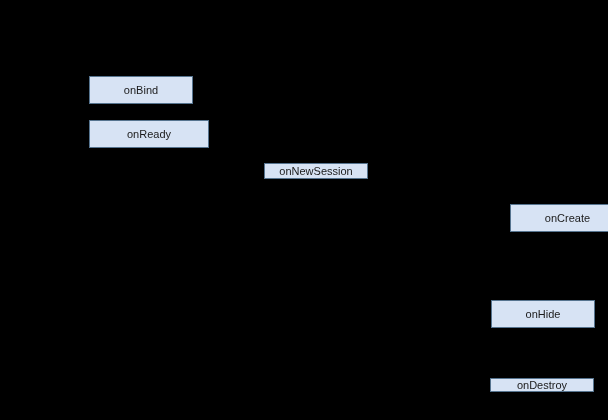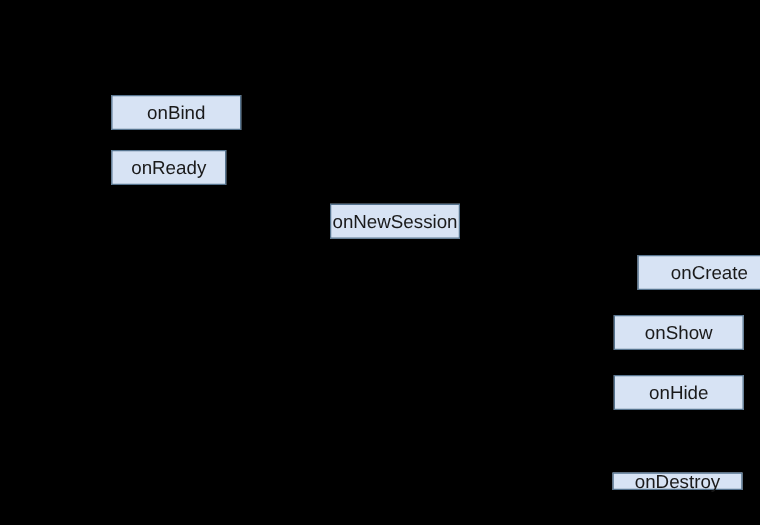--- a/index.html
+++ b/index.html
@@ -18,43 +18,40 @@
     background: #000000;
   }
   .node {
     position: absolute;
     box-sizing: border-box;
     display: flex;
     align-items: center;
     justify-content: center;
   }
   .node span {
-    font-size: 15px;
+    font-size: 11px;
     line-height: 1;
     white-space: nowrap;
   }
 </style>
 </head>
 <body>
 
 <div id="diagram" style="background: rgb(0, 0, 0);">
   <div class="node" style="left: 89px; top: 76px; width: 104px; height: 28px; background: rgb(215, 227, 244); border: 1px solid rgb(86, 116, 143);">
     <span style="color: rgb(26, 26, 26);">onBind</span>
   </div>
-  <div class="node" style="left: 89px; top: 120px; width: 92px; height: 28px; background: rgb(215, 227, 244); border: 1px solid rgb(86, 116, 143);">
+  <div class="node" style="left: 89px; top: 120px; width: 120px; height: 28px; background: rgb(215, 227, 244); border: 1px solid rgb(86, 116, 143);">
     <span style="color: rgb(26, 26, 26);">onReady</span>
   </div>
-  <div class="node" style="left: 264px; top: 163px; width: 104px; height: 28px; background: rgb(215, 227, 244); border: 1px solid rgb(86, 116, 143);">
+  <div class="node" style="left: 264px; top: 163px; width: 104px; height: 16px; background: rgb(215, 227, 244); border: 1px solid rgb(86, 116, 143);">
     <span style="color: rgb(26, 26, 26);">onNewSession</span>
   </div>
   <div class="node" style="left: 510px; top: 204px; width: 115px; height: 28px; background: rgb(215, 227, 244); border: 1px solid rgb(86, 116, 143);">
     <span style="color: rgb(26, 26, 26);">onCreate</span>
-  </div>
-  <div class="node" style="left: 491px; top: 252px; width: 104px; height: 28px; background: rgb(215, 227, 244); border: 1px solid rgb(86, 116, 143);">
-    <span style="color: rgb(26, 26, 26);">onShow</span>
   </div>
   <div class="node" style="left: 491px; top: 300px; width: 104px; height: 28px; background: rgb(215, 227, 244); border: 1px solid rgb(86, 116, 143);">
     <span style="color: rgb(26, 26, 26);">onHide</span>
   </div>
   <div class="node" style="left: 490px; top: 378px; width: 104px; height: 14px; background: rgb(215, 227, 244); border: 1px solid rgb(86, 116, 143);">
     <span style="color: rgb(26, 26, 26);">onDestroy</span>
   </div>
 </div>
 
 </body></html>

